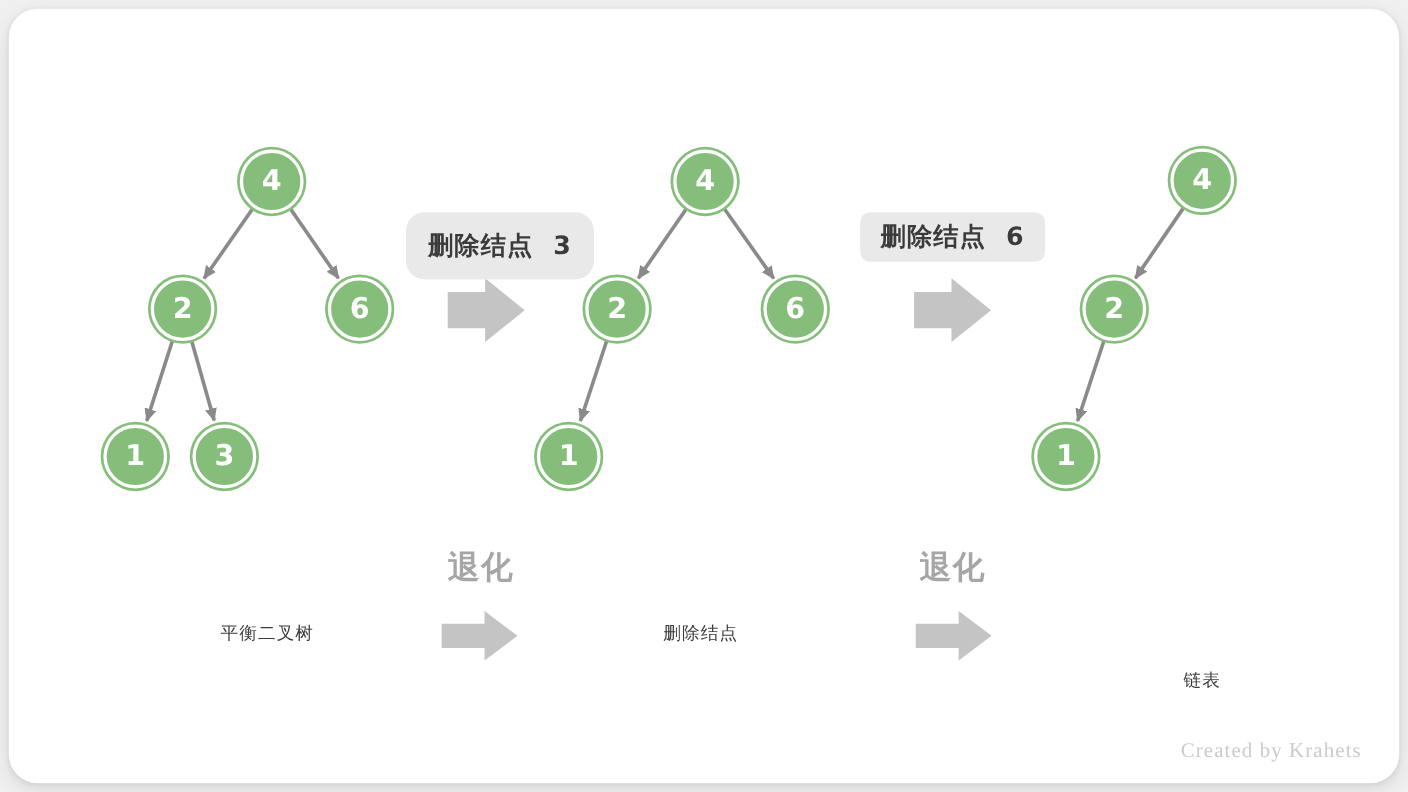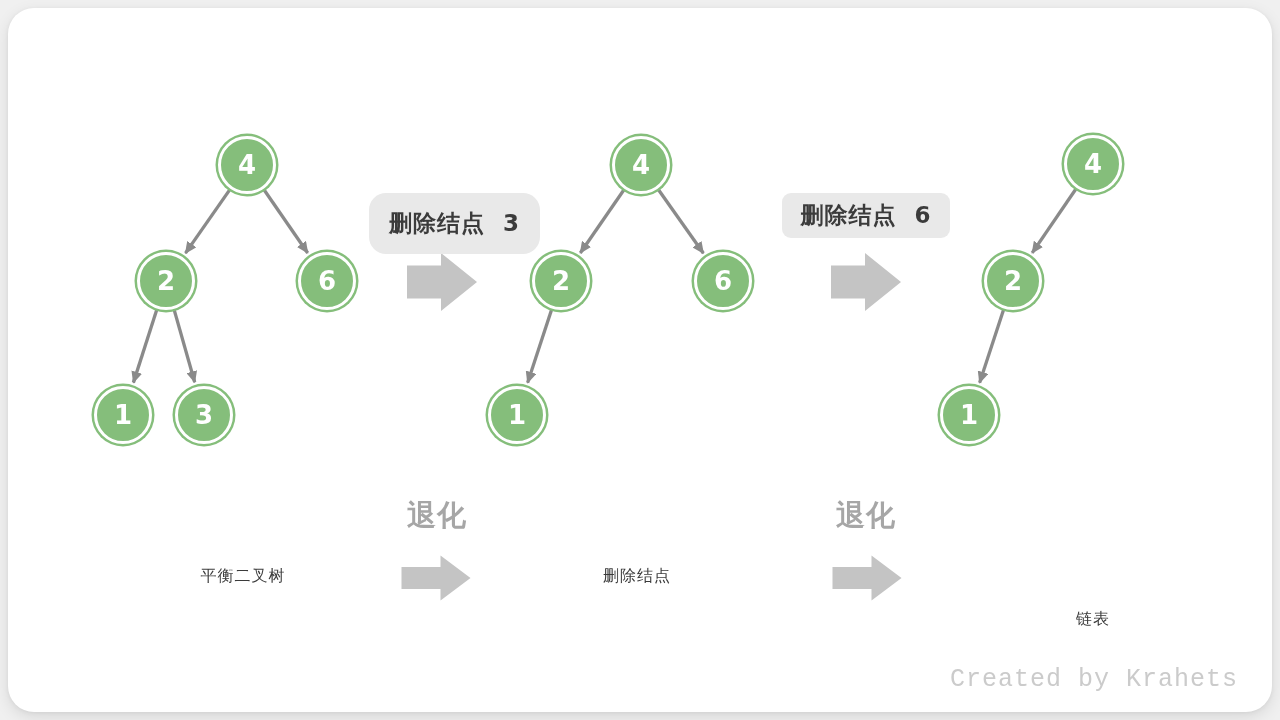--- a/index.html
+++ b/index.html
@@ -61,22 +61,22 @@
     transform: translate(-50%, -50%);
     color: var(--muted, #a6a6a6);
     font-size: 29px;
     font-weight: bold;
     letter-spacing: 1px;
     white-space: pre;
   }
   .watermark {
     position: absolute;
     right: 42px; bottom: 26px;
-    font-family: Liberation Mono, monospace;
-    font-size: 25px;
+    font-family: Liberation Serif, serif;
+    font-size: 19px;
     color: var(--mark, #cccccc);
     letter-spacing: 1px;
   }
 </style>
 </head>
 <body>
 
 <div class="card"></div>
 
 <svg id="edge-layer" width="1280" height="720" viewBox="0 0 1280 720" xmlns="http://www.w3.org/2000/svg">

